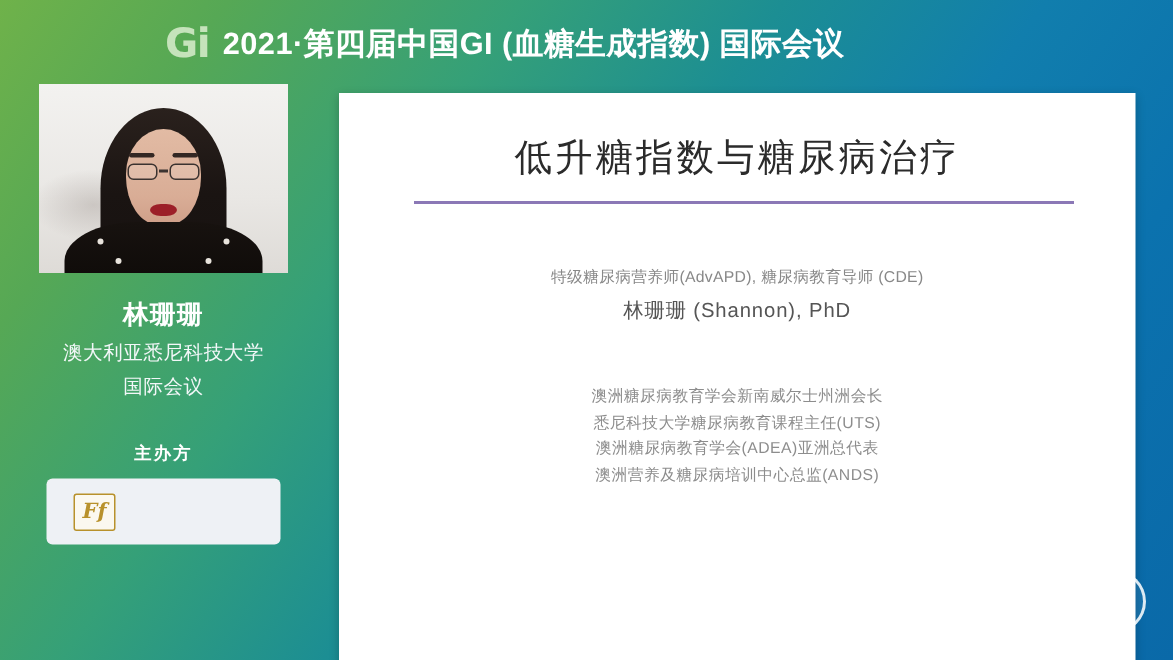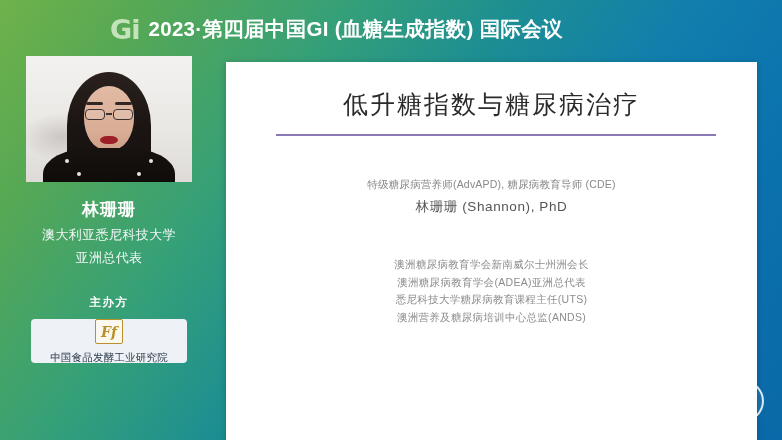--- a/index.html
+++ b/index.html
@@ -174,21 +174,20 @@
     margin-top: 9px;
     width: 156px;
     height: 44px;
     background: #eef1f5;
     border-radius: 4px;
     display: flex;
     align-items: center;
     gap: 7px;
     padding: 0 18px;
     box-sizing: border-box;
-    flex-direction: column;
   }
   #sponsor-logo {
     width: 26px; height: 23px;
     flex: 0 0 auto;
     border: 1.6px solid #b8912b;
     border-radius: 2px;
     background: #fbf8ef;
     color: #b8912b;
     font-size: 14px;
     font-weight: bold;
@@ -280,21 +279,21 @@
   }
 </style>
 </head>
 <body>
 
 <div id="stage">
 
   <div id="header">
     <div id="header-inner">
       <span id="gi-logo">Gi</span>
-      <span id="header-title">2023·第四届中国GI (血糖生成指数) 国际会议</span>
+      <span id="header-title">2021·第四届中国GI (血糖生成指数) 国际会议</span>
     </div>
   </div>
 
   <div id="left-col">
 
     <div id="webcam">
       <div class="cam-bg"></div>
       <div class="cam-hair"></div>
       <div class="cam-face"></div>
       <div class="cam-brow l"></div>
@@ -308,39 +307,38 @@
       <div class="cam-body">
         <span class="cam-dot" style="left:22px; top:11px;"></span>
         <span class="cam-dot" style="left:34px; top:24px;"></span>
         <span class="cam-dot" style="right:22px; top:11px;"></span>
         <span class="cam-dot" style="right:34px; top:24px;"></span>
       </div>
     </div>
 
     <div id="speaker-name">林珊珊</div>
     <div class="speaker-sub">澳大利亚悉尼科技大学</div>
-    <div class="speaker-sub">亚洲总代表</div>
+    <div class="speaker-sub">国际会议</div>
 
     <div id="organizer-label">主办方</div>
 
     <div id="sponsor-card">
       <span id="sponsor-logo">Ff</span>
-      <span id="sponsor-name">中国食品发酵工业研究院</span>
     </div>
   </div>
 
   <div id="slide">
     <div id="slide-title">低升糖指数与糖尿病治疗</div>
     <div id="title-rule"></div>
     <div id="presenter-name">林珊珊 (Shannon), PhD</div>
     <div id="presenter-creds">特级糖尿病营养师(AdvAPD), 糖尿病教育导师 (CDE)</div>
     <div id="roles">
       <div class="role-line">澳洲糖尿病教育学会新南威尔士州洲会长</div>
+      <div class="role-line">悉尼科技大学糖尿病教育课程主任(UTS)</div>
       <div class="role-line">澳洲糖尿病教育学会(ADEA)亚洲总代表</div>
-      <div class="role-line">悉尼科技大学糖尿病教育课程主任(UTS)</div>
       <div class="role-line">澳洲营养及糖尿病培训中心总监(ANDS)</div>
     </div>
   </div>
 
   <div id="play-button">
     <span id="play-triangle"></span>
   </div>
 
 </div>
 

